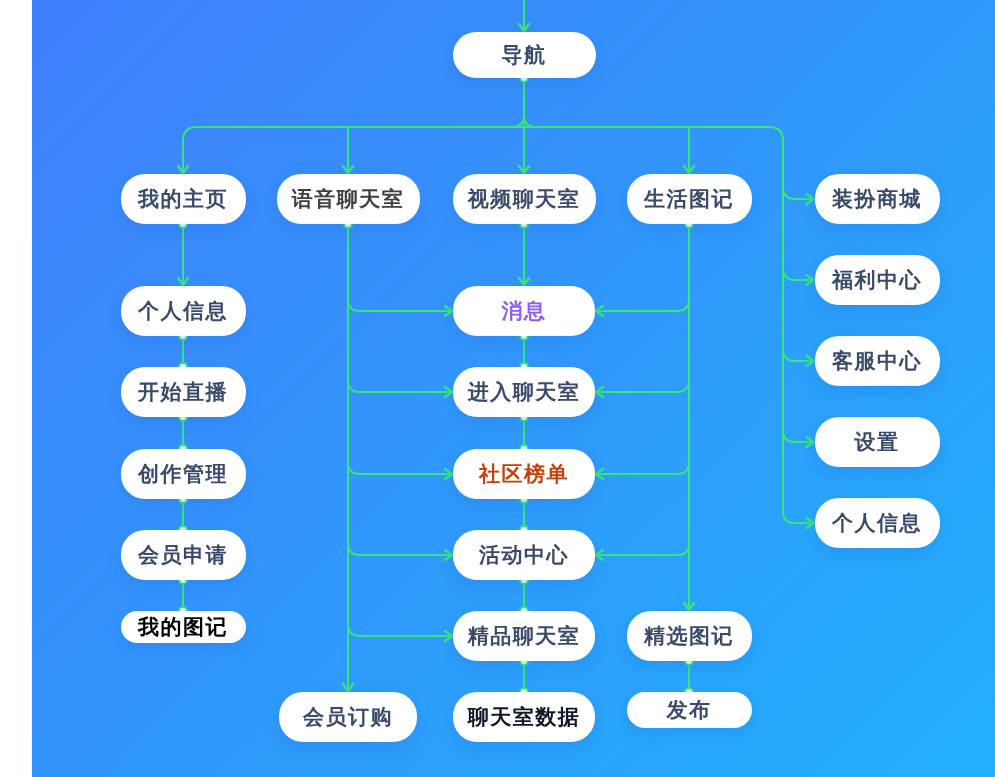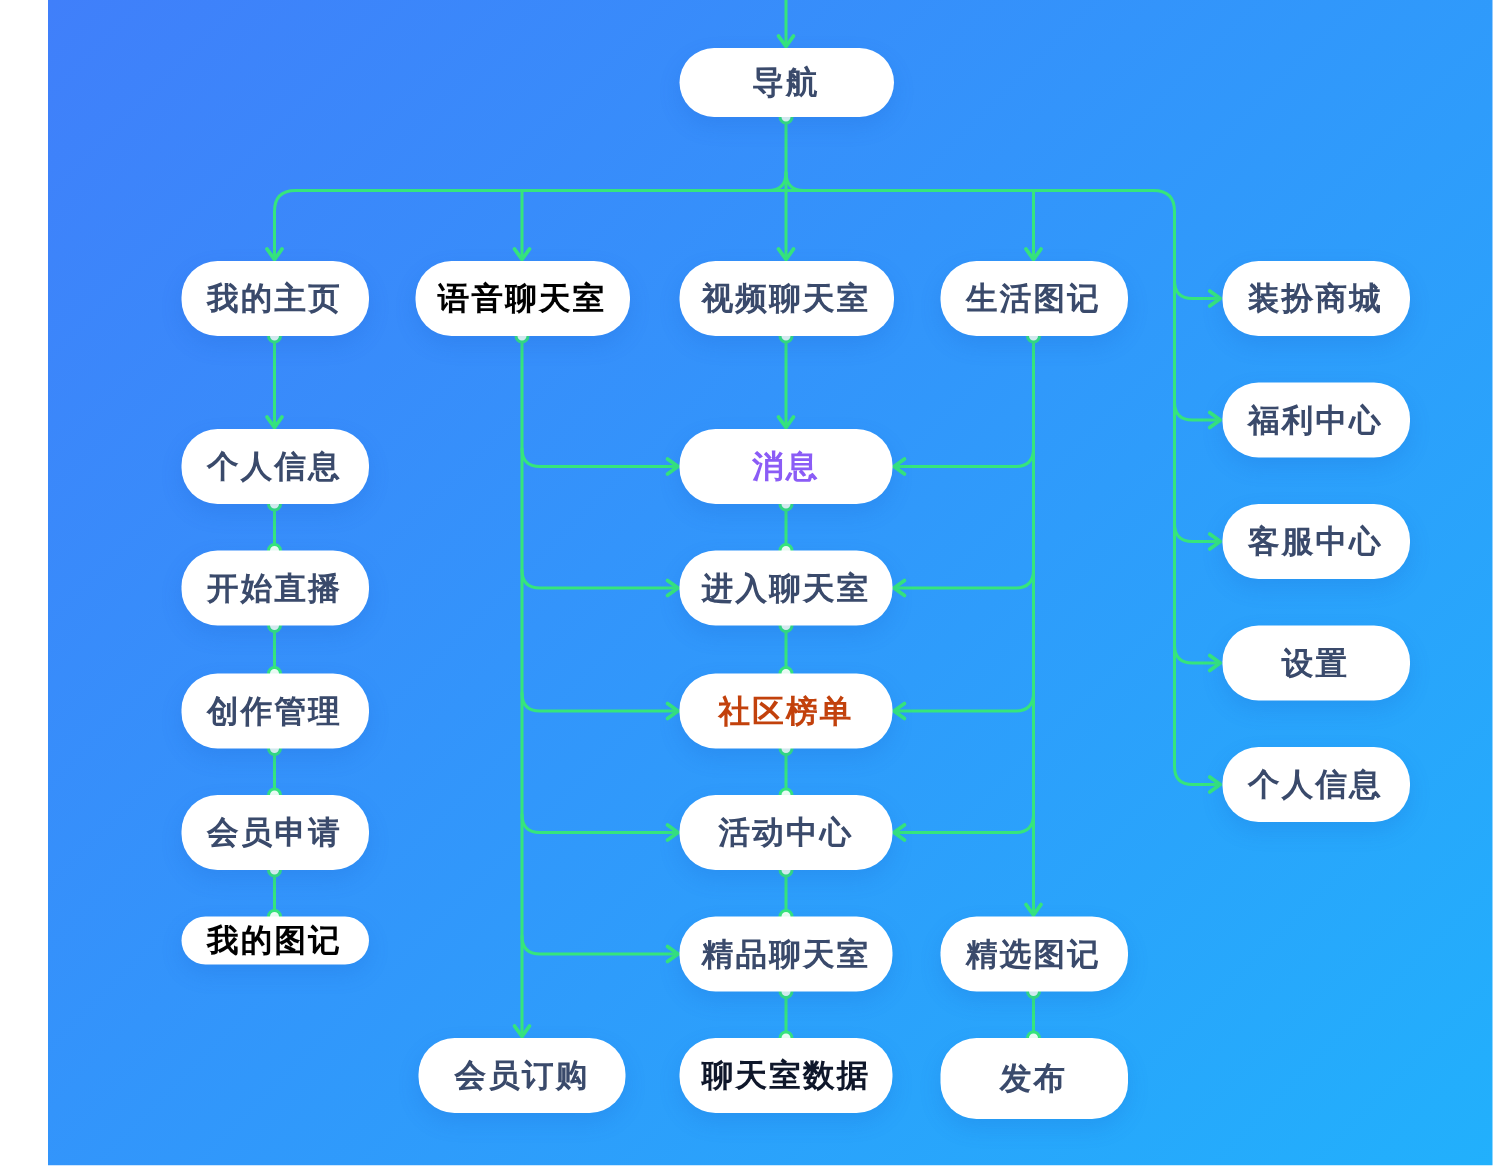--- a/index.html
+++ b/index.html
@@ -115,21 +115,21 @@
       <circle cx="657" cy="661" r="4" fill="#EFFFF5" stroke="#36E57C" stroke-width="2"></circle>
       <circle cx="657" cy="692" r="4" fill="#EFFFF5" stroke="#36E57C" stroke-width="2"></circle>
     </svg>
   <div id="nodes-layer">
       <div class="node" style="left: 420.5px; top: 32px; width: 143px; height: 46px; background: rgb(255, 255, 255); color: rgb(58, 74, 107);">
         <span>导航</span>
       </div>
       <div class="node" style="left: 88.5px; top: 174px; width: 125px; height: 50px; background: rgb(255, 255, 255); color: rgb(58, 74, 107);">
         <span>我的主页</span>
       </div>
-      <div class="node" style="left: 244.5px; top: 174px; width: 143px; height: 50px; background: rgb(255, 255, 255); color: #000000; align-items: center;">
+      <div class="node" style="left: 244.5px; top: 174px; width: 143px; height: 50px; background: rgb(255, 255, 255); color: #404040; align-items: center;">
         <span>语音聊天室</span>
       </div>
       <div class="node" style="left: 420.5px; top: 174px; width: 143px; height: 50px; background: rgb(255, 255, 255); color: rgb(58, 74, 107);">
         <span>视频聊天室</span>
       </div>
       <div class="node" style="left: 594.5px; top: 174px; width: 125px; height: 50px; background: rgb(255, 255, 255); color: rgb(58, 74, 107); justify-content: center;">
         <span>生活图记</span>
       </div>
       <div class="node" style="left: 782.5px; top: 174px; width: 125px; height: 50px; background: rgb(255, 255, 255); color: rgb(58, 74, 107);">
         <span>装扮商城</span>
@@ -178,17 +178,17 @@
       </div>
       <div class="node" style="left: 782.5px; top: 498px; width: 125px; height: 50px; background: rgb(255, 255, 255); color: rgb(58, 74, 107);">
         <span>个人信息</span>
       </div>
       <div class="node" style="left: 247px; top: 692px; width: 138px; height: 50px; background: rgb(255, 255, 255); color: rgb(58, 74, 107);">
         <span>会员订购</span>
       </div>
       <div class="node" style="left: 421px; top: 692px; width: 142px; height: 50px; background: rgb(255, 255, 255); color: #0f172a;">
         <span>聊天室数据</span>
       </div>
-      <div class="node" style="left: 594.5px; top: 692px; width: 125px; height: 54px; background: rgb(255, 255, 255); color: rgb(58, 74, 107);">
+      <div class="node" style="left: 594.5px; top: 692px; width: 125px; height: 36px; background: rgb(255, 255, 255); color: rgb(58, 74, 107);">
         <span>发布</span>
       </div>
     </div>
 </div>
 
 </body></html>

